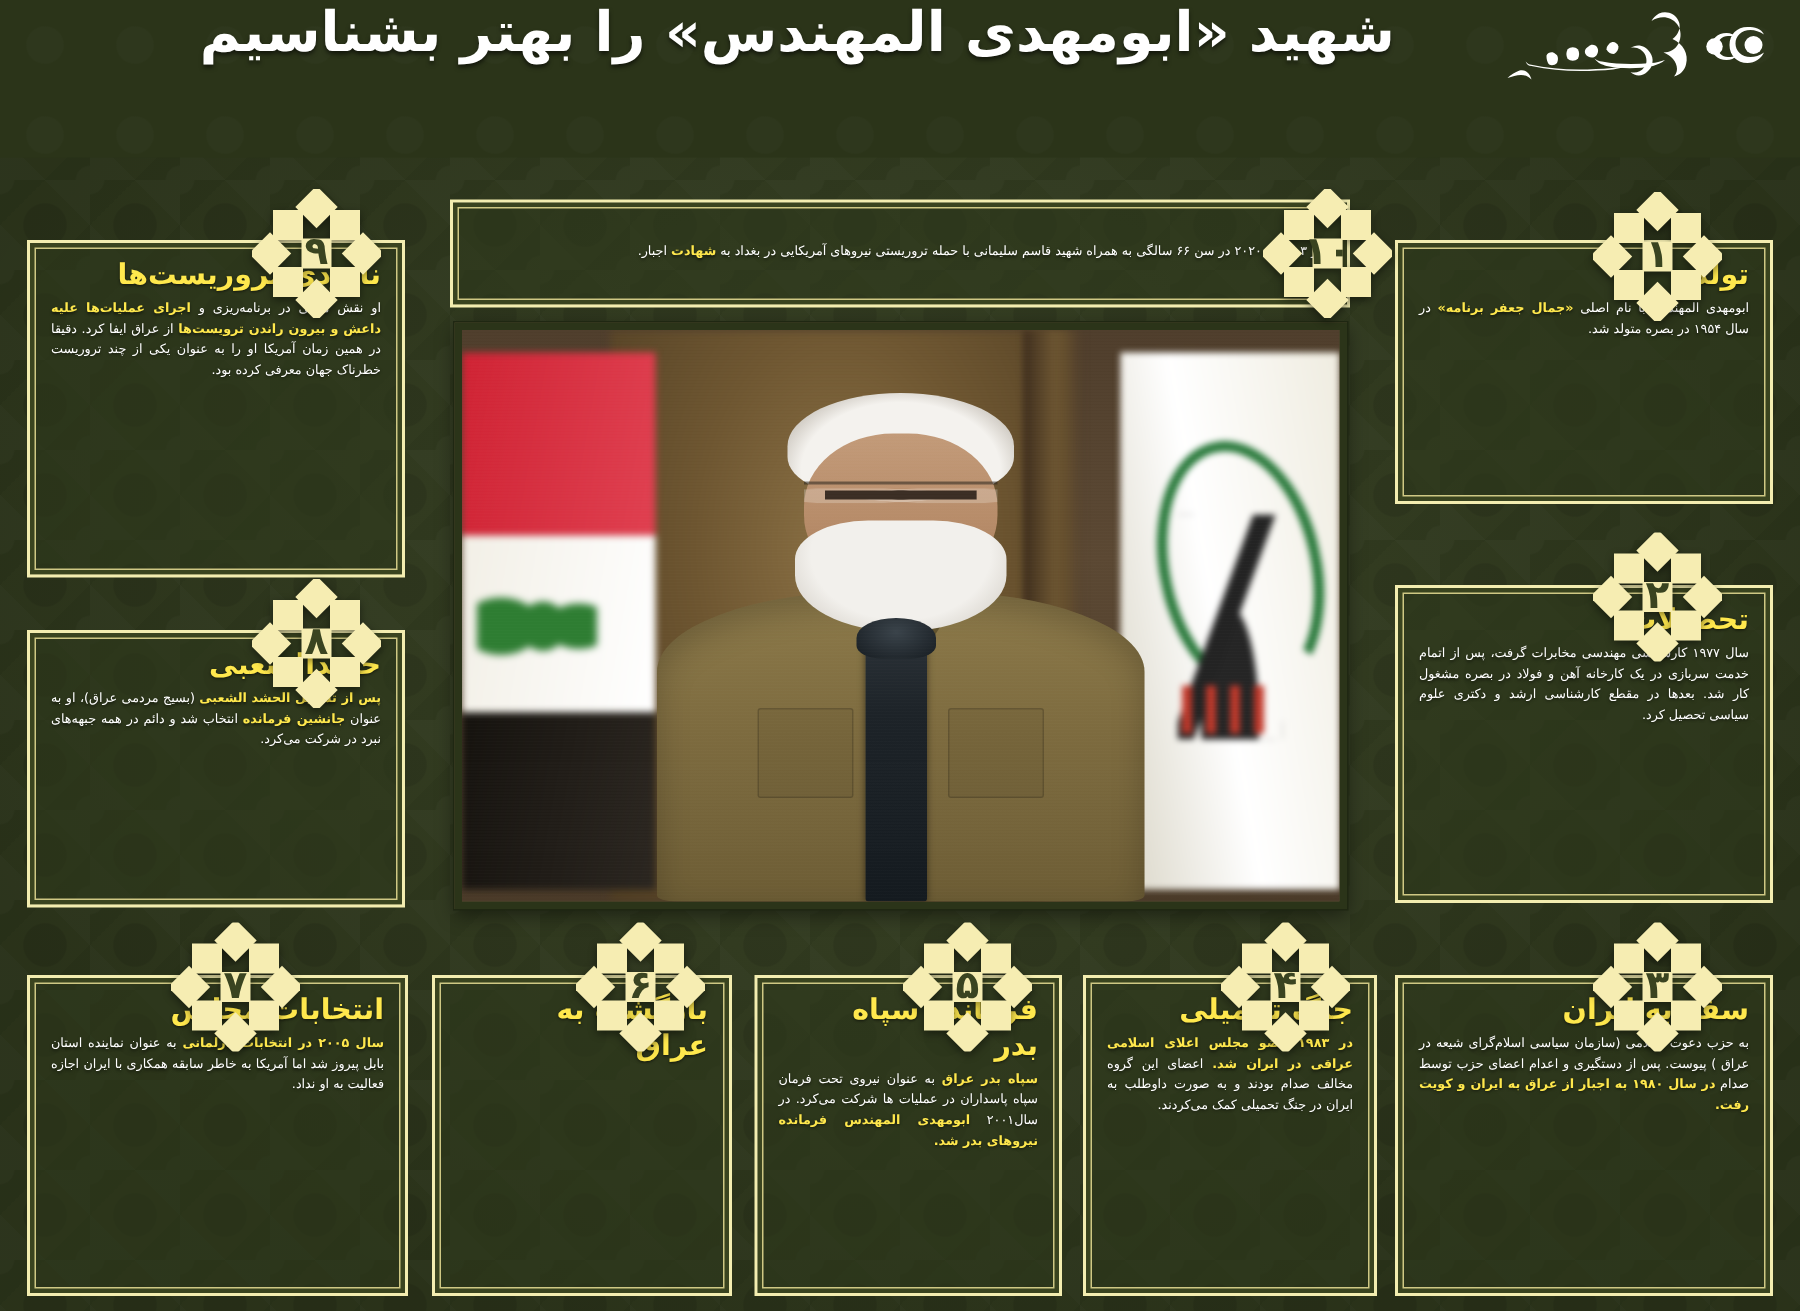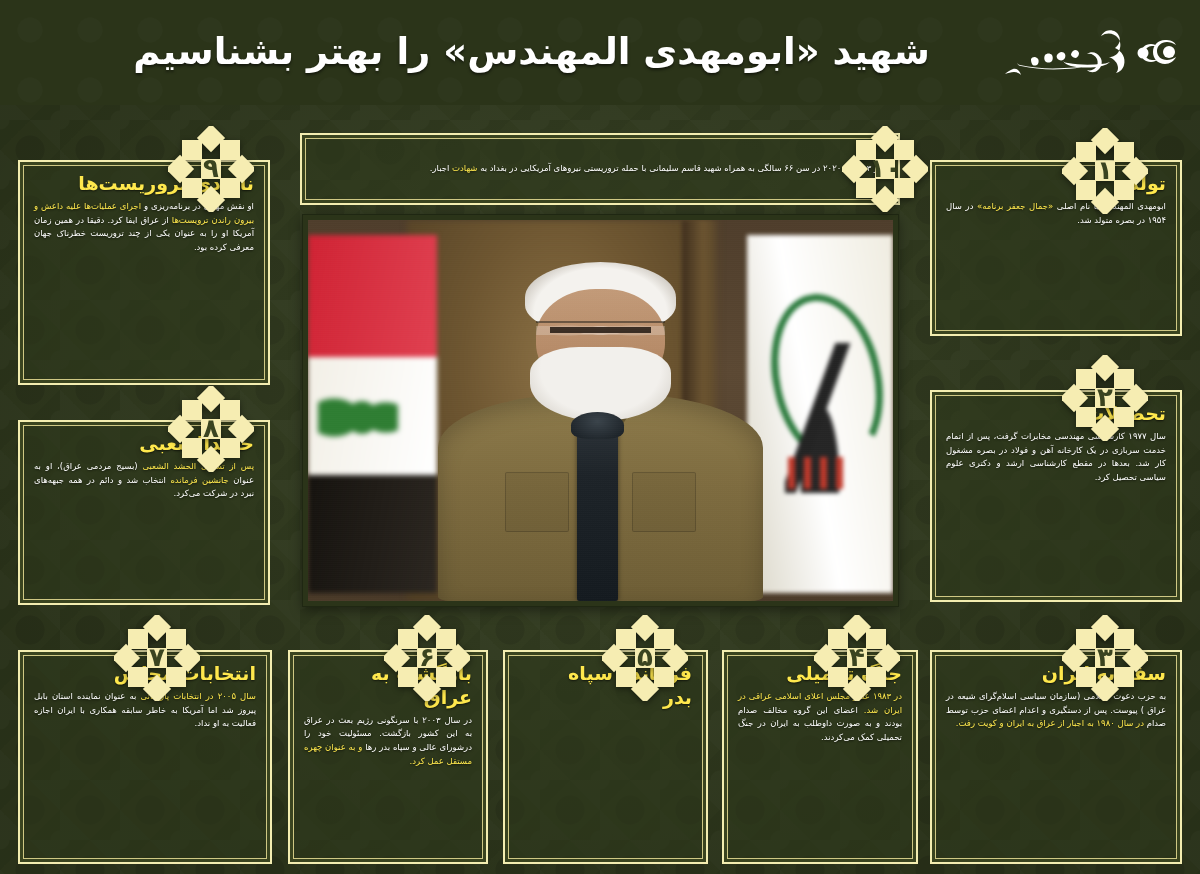--- a/index.html
+++ b/index.html
@@ -31,21 +31,21 @@
   
   .header{
     position:absolute;left:0;top:0;width:1200px;height:105px;
     background:#2b3419;
     background-image:
       radial-gradient(circle at 30px 30px, rgba(255,255,255,.016) 0 12px, transparent 13px);
     background-size:60px 60px;
     overflow:hidden;
   }
   .header-inner{
-    position:absolute;inset:0;display:flex;align-items:center;
+    position:absolute;inset:0;display:flex;align-items:flex-start;
     justify-content:flex-start;padding:0 22px 0 30px;box-sizing:border-box;margin-left:28px;
   }
   .logo{
     display:flex;align-items:center;gap:6px;flex:0 0 auto;margin-left:18px;
     width:195px;height:62px;position:relative;
   }
   .logo svg{display:block;}
   .headline{
     flex:1 1 auto;text-align:center;color:#ffffff;
     font-size:37px;font-weight:bold;letter-spacing:0;
@@ -70,21 +70,21 @@
     color:#ffe84d;font-weight:bold;text-align:right;
     font-size:19px;line-height:1.25;margin:2px 0 4px 0;
     text-shadow:0 1px 2px rgba(0,0,0,.6);
     padding-left:44px;
   }
   .panel-text{
     color:#ffffff;font-size:15px;line-height:1.62;
     text-align:justify;text-align-last:right;
     text-shadow:0 1px 2px rgba(0,0,0,.55);
   }
-  .panel-text .hl{color:#ffe84d;font-weight:normal;margin-top:32px;}
+  .panel-text .hl{color:#ffe84d;font-weight:bold;margin-top:32px;}
 
   
   .badge{
     position:absolute;width:86px;height:86px;z-index:6;pointer-events:none;
   }
   .badge svg{display:block;filter:drop-shadow(0 2px 3px rgba(0,0,0,.45));}
   .badge .num{
     position:absolute;inset:0;display:flex;align-items:center;justify-content:center;
     color:#3a4420;font-size:26px;font-weight:bold;line-height:1;
     padding-bottom:2px;
@@ -441,20 +441,21 @@
       <rect x="2" y="33" width="20" height="20" transform="rotate(45 12 43)"></rect>
       <rect x="64" y="33" width="20" height="20" transform="rotate(45 74 43)"></rect>
     </g>
       </svg>
     <div class="num">۴</div>
   </div>
 
   <div class="panel" id="panel-5">
     <div class="panel-body">
       <div class="panel-title">فرمانده سپاه بدر</div>
+      <div class="panel-text" style="font-size: 8.5px;"><span class="hl">سپاه بدر عراق</span><span> به عنوان نیروی تحت فرمان سپاه پاسداران در عملیات ها شرکت می‌کرد. در سال۲۰۰۱ </span><span class="hl">ابومهدی المهندس فرمانده نیروهای بدر شد.</span></div>
     </div>
   </div>
   <div class="badge" id="badge-5">
     <svg width="86" height="86" viewBox="0 0 86 86">
         <g fill="#f6edb2">
       <rect x="14" y="14" width="20" height="20"></rect>
           <rect x="52" y="14" width="20" height="20"></rect>
       <rect x="14" y="52" width="20" height="20"></rect>
           <rect x="52" y="52" width="20" height="20"></rect>
       <rect x="33" y="33" width="20" height="20"></rect>
@@ -463,21 +464,20 @@
       <rect x="2" y="33" width="20" height="20" transform="rotate(45 12 43)"></rect>
       <rect x="64" y="33" width="20" height="20" transform="rotate(45 74 43)"></rect>
     </g>
       </svg>
     <div class="num">۵</div>
   </div>
 
   <div class="panel" id="panel-6">
     <div class="panel-body">
       <div class="panel-title">بازگشت به عراق</div>
-      <div class="panel-text" style="font-size: 8.5px;"><span>در سال ۲۰۰۳ با سرنگونی رژیم بعث در عراق به این کشور بازگشت. مسئولیت خود را درشورای عالی و سپاه بدر رها </span><span class="hl">و به عنوان چهره مستقل عمل کرد.</span></div>
     </div>
   </div>
   <div class="badge" id="badge-6">
     <svg width="86" height="86" viewBox="0 0 86 86">
         <g fill="#f6edb2">
       <rect x="14" y="14" width="20" height="20"></rect>
           <rect x="52" y="14" width="20" height="20"></rect>
       <rect x="14" y="52" width="20" height="20"></rect>
           <rect x="52" y="52" width="20" height="20"></rect>
       <rect x="33" y="33" width="20" height="20"></rect>

